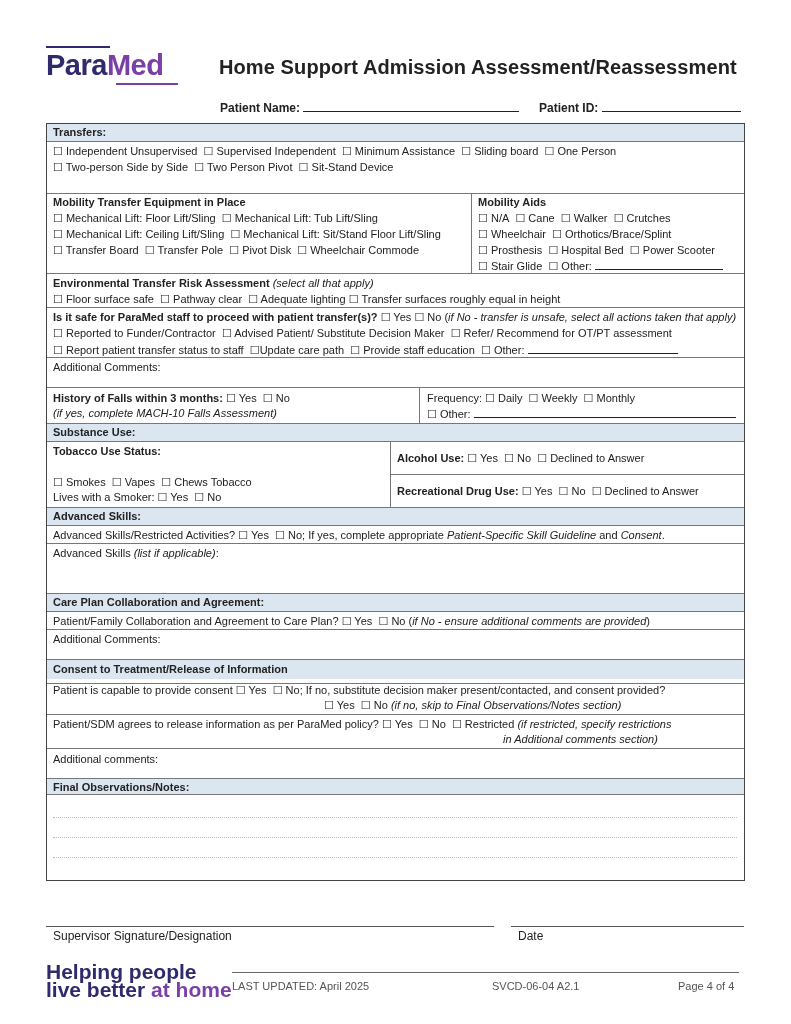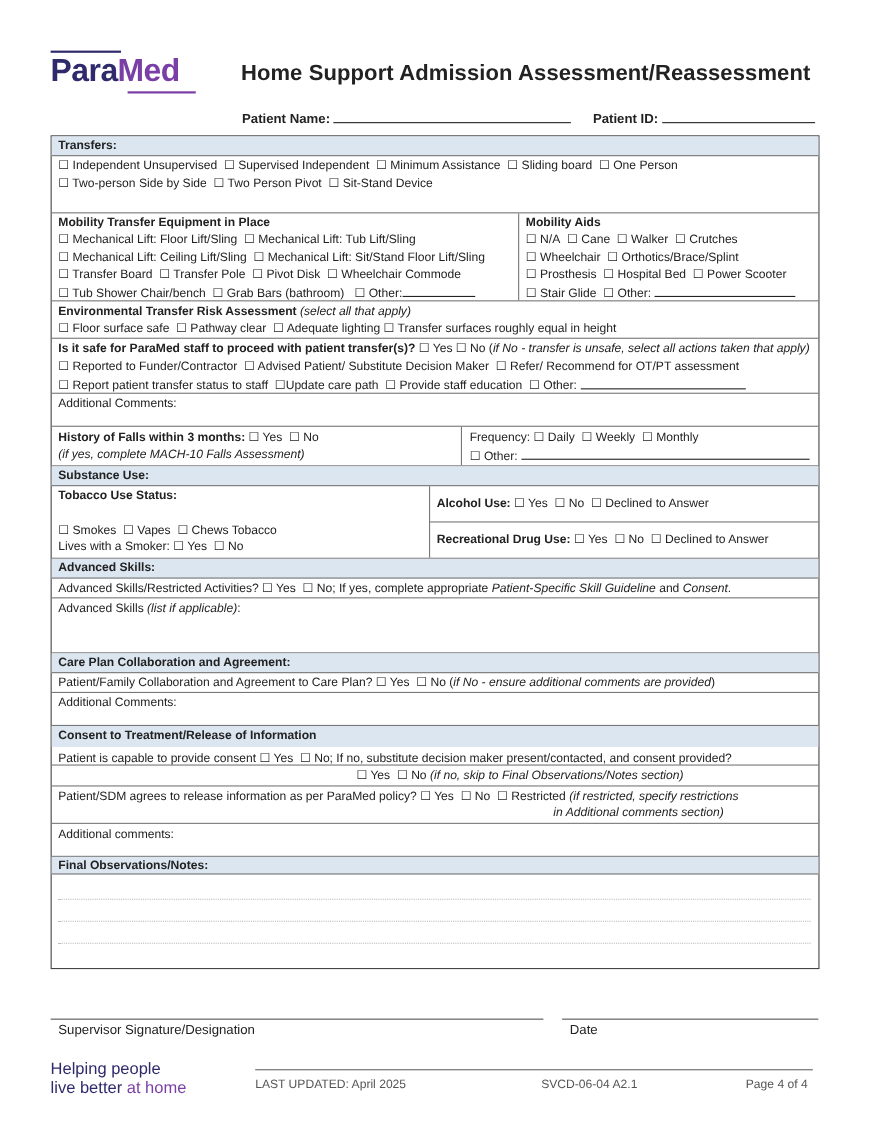--- a/index.html
+++ b/index.html
@@ -20,21 +20,21 @@
   .hdr { background: #dce6f1; font-weight: bold; font-size: 11px; padding: 2px 6px; border-bottom: 1px solid #777; }
   .line { position: absolute; white-space: nowrap; font-size: 11px; line-height: 14px; }
   .b { font-weight: bold; }
   .i { font-style: italic; }
   .cb { font-size: 11px; }
   .vdiv { position: absolute; width: 1px; background: #777; }
   .dotted { position: absolute; left: 6px; width: 684px; border-bottom: 1px dotted #bbb; }
 
   .sig-line { position: absolute; height: 1px; background: #555; }
   .sig-label { position: absolute; font-size: 12px; color: #222; }
-  .tagline { position: absolute; left: 46px; top: 963px; font-size: 15px; font-weight: normal; line-height: 18px; color: #2e2a6b; }
+  .tagline { position: absolute; left: 46px; top: 963px; font-size: 21px; font-weight: bold; line-height: 18px; color: #2e2a6b; }
   .tagline .accent { color: #7a3fa6; }
   .footer-txt { position: absolute; top: 980px; font-size: 11px; color: #555; }
 </style>
 </head>
 <body>
 
 <div class="logo">
   <div class="bar-top"></div>
   <div class="txt"><span class="para">Para</span><span class="med">Med</span></div>
   <div class="bar-bot"></div>
@@ -78,25 +78,20 @@
     </div>
     <div class="line" style="left:6px; top:17px;">
       <span><span>☐</span> <span>Mechanical Lift: Floor Lift/Sling</span></span>&nbsp;
       <span><span>☐</span> <span>Mechanical Lift: Tub Lift/Sling</span></span>
     </div>
     <div class="line" style="left:6px; top:49px;">
       <span><span>☐</span> <span>Transfer Board</span></span>&nbsp;
       <span><span>☐</span> <span>Transfer Pole</span></span>&nbsp;
       <span><span>☐</span> <span>Pivot Disk</span></span>&nbsp;
       <span><span>☐</span> <span>Wheelchair Commode</span></span>
-    </div>
-    <div class="line" style="left:6px; top:64px;">
-      <span><span>☐</span> <span>Tub Shower Chair/bench</span></span>&nbsp;
-      <span><span>☐</span> <span>Grab Bars (bathroom)</span></span>&nbsp;&nbsp;
-      <span><span>☐</span> <span>Other:</span></span><span class="uline" style="width:66px;"></span>
     </div>
 
     <div class="line b" style="left:431px; top:1px;">Mobility Aids</div>
     <div class="line" style="left:431px; top:17px;">
       <span><span>☐</span> <span>N/A</span></span>&nbsp;
       <span><span>☐</span> <span>Cane</span></span>&nbsp;
       <span><span>☐</span> <span>Walker</span></span>&nbsp;
       <span><span>☐</span> <span>Crutches</span></span>
     </div>
     <div class="line" style="left:431px; top:33px;">
@@ -220,21 +215,21 @@
     <div class="line" style="left:6px; top:20px;">
       <span>Patient/Family Collaboration and Agreement to Care Plan?</span>
       <span><span>☐</span> <span>Yes</span></span>&nbsp;
       <span><span>☐</span> <span>No (</span><span class="i">if No - ensure additional comments are provided</span><span>)</span></span>
     </div>
   </div>
   <div class="row" style="top:506px; height:30px;">
     <div class="line" style="left:6px; top:2px;">Additional Comments:</div>
   </div>
 
-  <div class="row" style="top:536px; height:36px; border-bottom:1px solid #777;">
+  <div class="row" style="top:536px; height:24px; border-bottom:1px solid #777;">
     <div class="hdr" style="height:19px; border-bottom:none; padding-top:3px;">Consent to Treatment/Release of Information</div>
   </div>
   <div class="row" style="top:556px; height:35px;">
     <div class="line" style="left:6px; top:3px;">
       <span>Patient is capable to provide consent</span>
       <span><span>☐</span> <span>Yes</span></span>&nbsp;
       <span><span>☐</span> <span>No; If no, substitute decision maker present/contacted, and consent provided?</span></span>
     </div>
     <div class="line" style="left:277px; top:18px;">
       <span><span>☐</span> <span>Yes</span></span>&nbsp;

